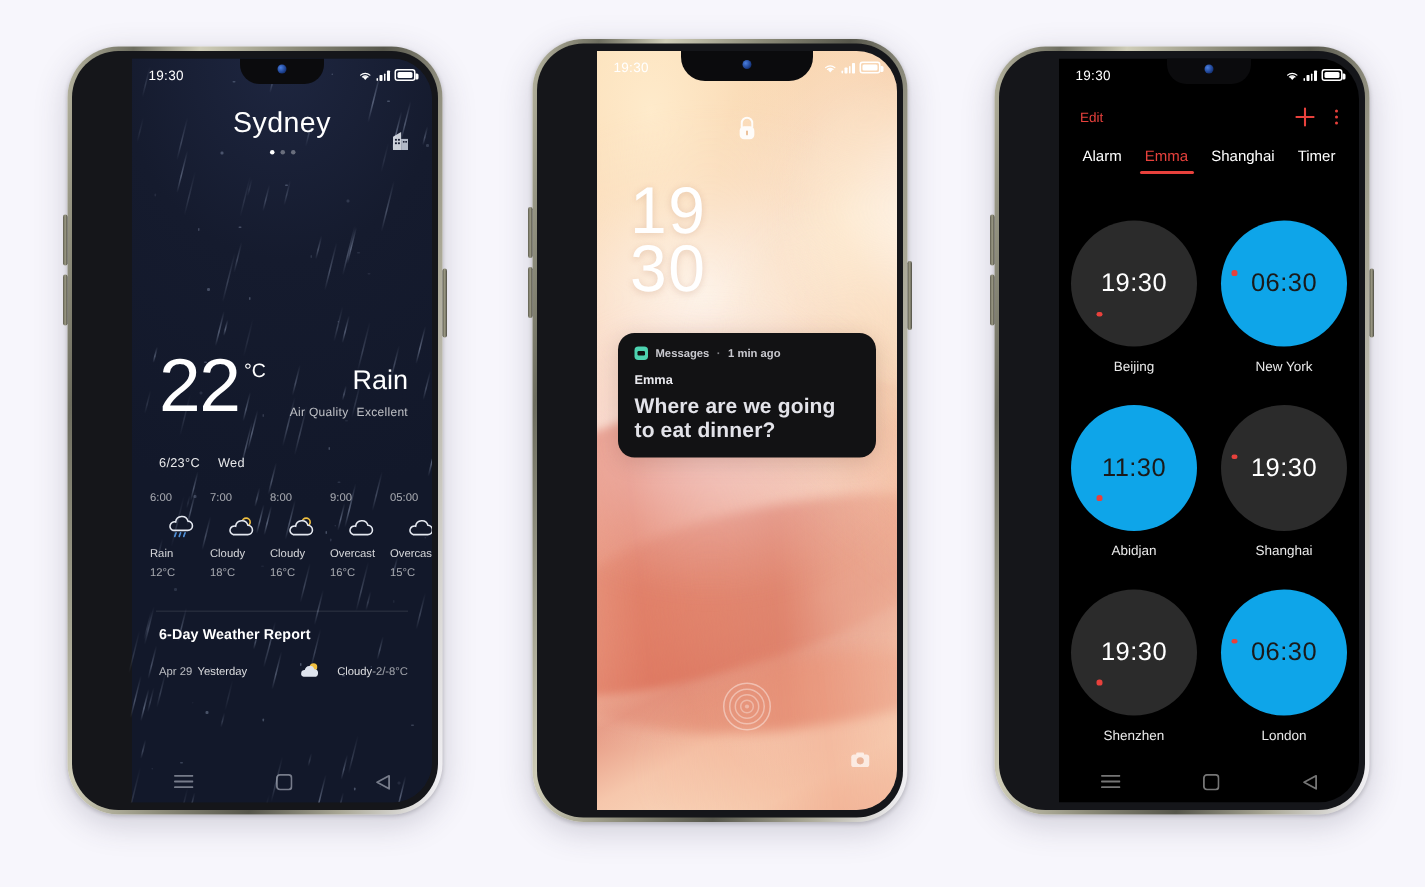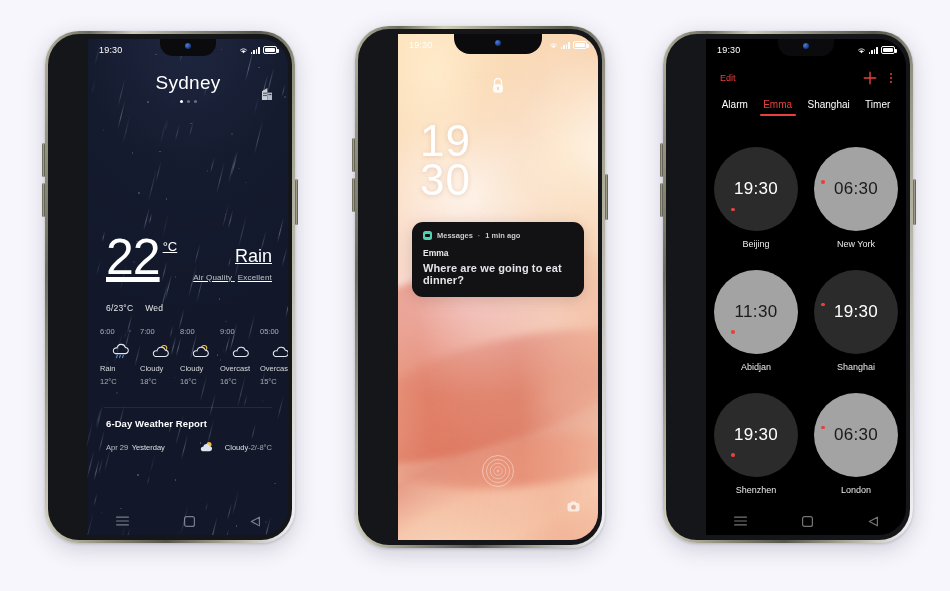--- a/index.html
+++ b/index.html
@@ -119,21 +119,21 @@
           width: 1px; border-radius: 1px; transform: rotate(14deg); }
   .spark { position:absolute; width:1.5px;height:1.5px;border-radius:50%;background:rgba(200,215,245,.5);}
 
   .w-title { position:absolute; top:33px; left:0; right:0; text-align:center; }
   .w-city { font-size: 19px; font-weight: 400; letter-spacing: .3px; }
   .w-dots { display:flex; gap:4px; justify-content:center; margin-top:6px; }
   .w-dots span { width:3px;height:3px;border-radius:50%;background:rgba(255,255,255,.35); }
   .w-dots span.on { background:#fff; }
   .w-cityicon { position:absolute; top:48px; right:14px; opacity:.85; }
 
-  .w-main { position:absolute; left:18px; right:16px; top:195px; display:flex; align-items:flex-end; justify-content:space-between;text-decoration:underline; }
+  .w-main { position:absolute; left:18px; right:16px; top:195px; display:flex; align-items:center; justify-content:space-between; }
   .w-temp { display:flex; align-items:flex-start; }
   .w-temp .num { font-size:50px; font-weight:300; line-height:.95; letter-spacing:-1px; }
   .w-temp .unit { font-size:13px; margin-top:5px; margin-left:3px; font-weight:300; }
   .w-cond { text-align:right; padding-top:6px; }
   .w-cond .cname { font-size:18px; font-weight:400; }
   .w-aq { font-size:8px; color:rgba(255,255,255,.72); margin-top:6px; letter-spacing:.2px; }
   .w-aq b { font-weight: 400; margin-left:3px; }
 
   .w-sub { position:absolute; left:18px; top:264px; font-size:8.5px; color:rgba(255,255,255,.9); letter-spacing:.2px; display:flex; gap:12px;}
   .w-sub .dow { }
@@ -178,21 +178,21 @@
     position:absolute; left:14px; right:14px; top:188px;
     background:#121214; border-radius:11px; padding:9px 11px 11px 11px;
     box-shadow:0 3px 14px rgba(120,70,50,.22);
     font-weight:bold;
   }
   .notif-head { display:flex; align-items:center; gap:5px; font-size:7.5px; color:#c9c9cf; }
   .notif-app-ic { width:9px;height:9px;border-radius:2.5px;background:#4dd3b0; display:flex;align-items:center;justify-content:center;}
   .notif-app-ic i { width:4.5px;height:3.5px;background:#0f1110;border-radius:.8px;display:block;}
   .notif-sep { opacity:.6; }
   .notif-sender { color:#e9e9ee; font-size:8.5px; margin-top:8px; }
-  .notif-body { color:#e3e3e9; font-size:11px; margin-top:4px; letter-spacing:.1px;}
+  .notif-body { color:#e3e3e9; font-size:14px; margin-top:4px; letter-spacing:.1px;}
 
   .lk-fp { position:absolute; left:50%; bottom:52px; transform:translateX(-50%); opacity:.55;}
   .lk-cam { position:absolute; right:18px; bottom:28px; opacity:.8;}
 
   
   .clock-screen { width:100%;height:100%;background:#000; color:#fff; position:relative; }
   .ck-topbar { position:absolute; top:28px; left:0; right:0; height:22px; display:flex; align-items:center; justify-content:space-between; padding:0 14px;}
   .ck-edit { color:#e8413c; font-size:9px; }
   .ck-actions { display:flex; align-items:center; gap:13px; }
   .ck-plus { color:#e8413c; font-size:15px; line-height:1; }
@@ -202,21 +202,21 @@
   .ck-tabs { position:absolute; top:60px; left:0; right:0; display:flex; justify-content:space-around; padding:0 8px;}
   .ck-tab { font-size:10px; color:#fff; position:relative; padding-bottom:6px; }
   .ck-tab.active { color:#e8413c; }
   .ck-tab.active::after { content:""; position:absolute; left:50%; transform:translateX(-50%); bottom:0; width:36px; height:2px; background:#e8413c; border-radius:1px;}
 
   .ck-grid { position:absolute; top:98px; left:0; right:0; bottom:30px; display:grid;
     grid-template-columns:1fr 1fr; grid-template-rows:1fr 1fr 1fr; }
   .ck-cell { display:flex; flex-direction:column; align-items:center; justify-content:center; gap:8px; }
   .ck-dial { width:84px;height:84px;border-radius:50%; display:flex; align-items:center; justify-content:center; position:relative;}
   .ck-dial.dark { background:#2b2b2b; color:#fff; }
-  .ck-dial.light { background:#a3a3a3; color:#1a1a1a; }
+  .ck-dial.light { background:#0ea5e9; color:#1a1a1a; }
   .ck-dial .t { font-size:17px; font-weight:400; letter-spacing:.3px; }
   .ck-dial .dot { position:absolute; width:3.5px;height:3.5px;border-radius:50%;background:#e8413c;}
   .ck-label { font-size:9px; color:#e9e9e9; }
 
   svg { display:block; }
 </style>
 </head>
 <body>
 
 <div class="stage">

